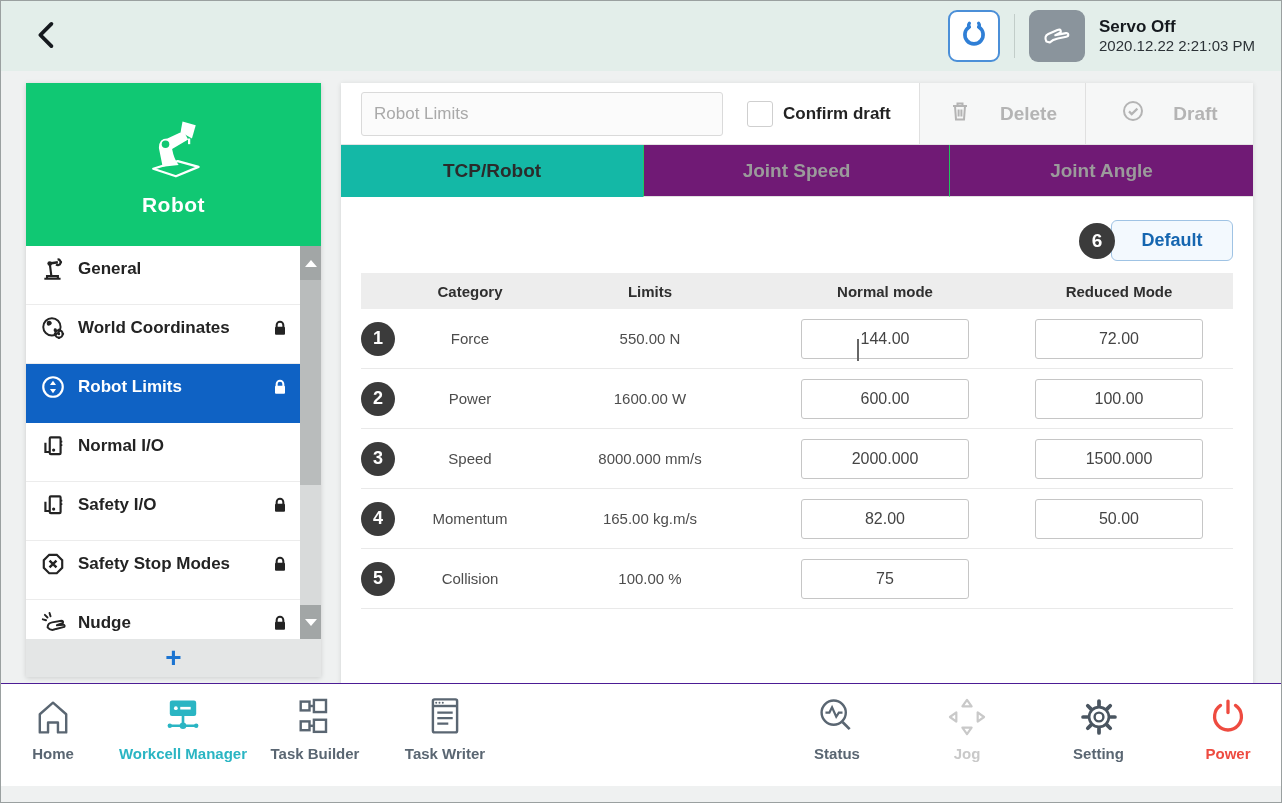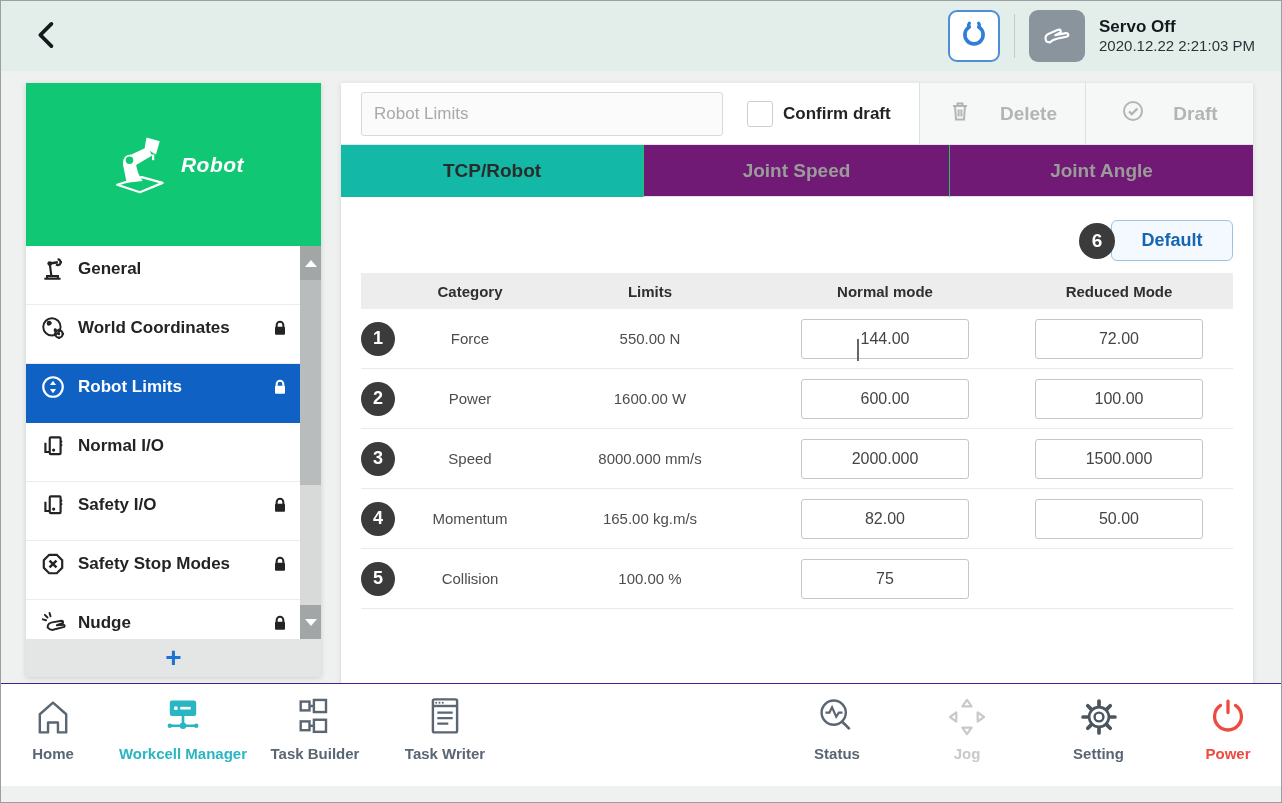--- a/index.html
+++ b/index.html
@@ -18,22 +18,22 @@
   .top-divider{ width:1px; height:44px; background:#c2cdc9; }
   .servo-tile{ width:56px; height:52px; background:#8a949c; border-radius:9px;
                display:flex; align-items:center; justify-content:center; cursor:pointer; }
   .servo-text{ display:flex; flex-direction:column; justify-content:center; line-height:1.25; }
   .servo-status{ font-size:17px; font-weight:bold; color:#15191e; }
   .servo-time{ font-size:15px; color:#2c3237; }
 
   
   .sidebar{ position:absolute; left:25px; top:82px; width:295px; height:594px; background:#fff;
             box-shadow:0 1px 5px rgba(0,0,0,.15); }
-  .sidebar-header{ height:163px; background:#10c873; color:#fff; display:flex; flex-direction:row;
-                   align-items:center; justify-content:center; gap:8px; cursor:pointer;font-style:italic; }
+  .sidebar-header{ height:163px; background:#10c873; color:#fff; display:flex; flex-direction:column;
+                   align-items:center; justify-content:center; gap:8px; cursor:pointer; }
   .sidebar-title{ font-size:21px; font-weight:bold; letter-spacing:.5px; }
   .menu{ position:absolute; top:163px; left:0; right:0; bottom:0; overflow:hidden; }
   .menu-item{ height:59px; display:flex; align-items:center; padding:0 30px 12px 14px; gap:12px;
               border-bottom:1px solid #ececec; color:#232323; font-size:17px; font-weight:bold;
               cursor:pointer; background:#fff; }
   .menu-item .mi-icon{ width:26px; height:26px; flex:0 0 26px; display:flex; align-items:center; justify-content:center; }
   .menu-item .mi-lock{ margin-left:auto; width:22px; height:22px; display:flex; align-items:center; justify-content:center; }
   .menu-item.selected{ background:#0f62c4; color:#fff; border-bottom-color:#0f62c4; }
   .plus-bar{ position:absolute; left:0; right:0; bottom:0; height:38px; background:#e4e6e6;
              display:flex; align-items:center; justify-content:center; cursor:pointer; z-index:3; }

